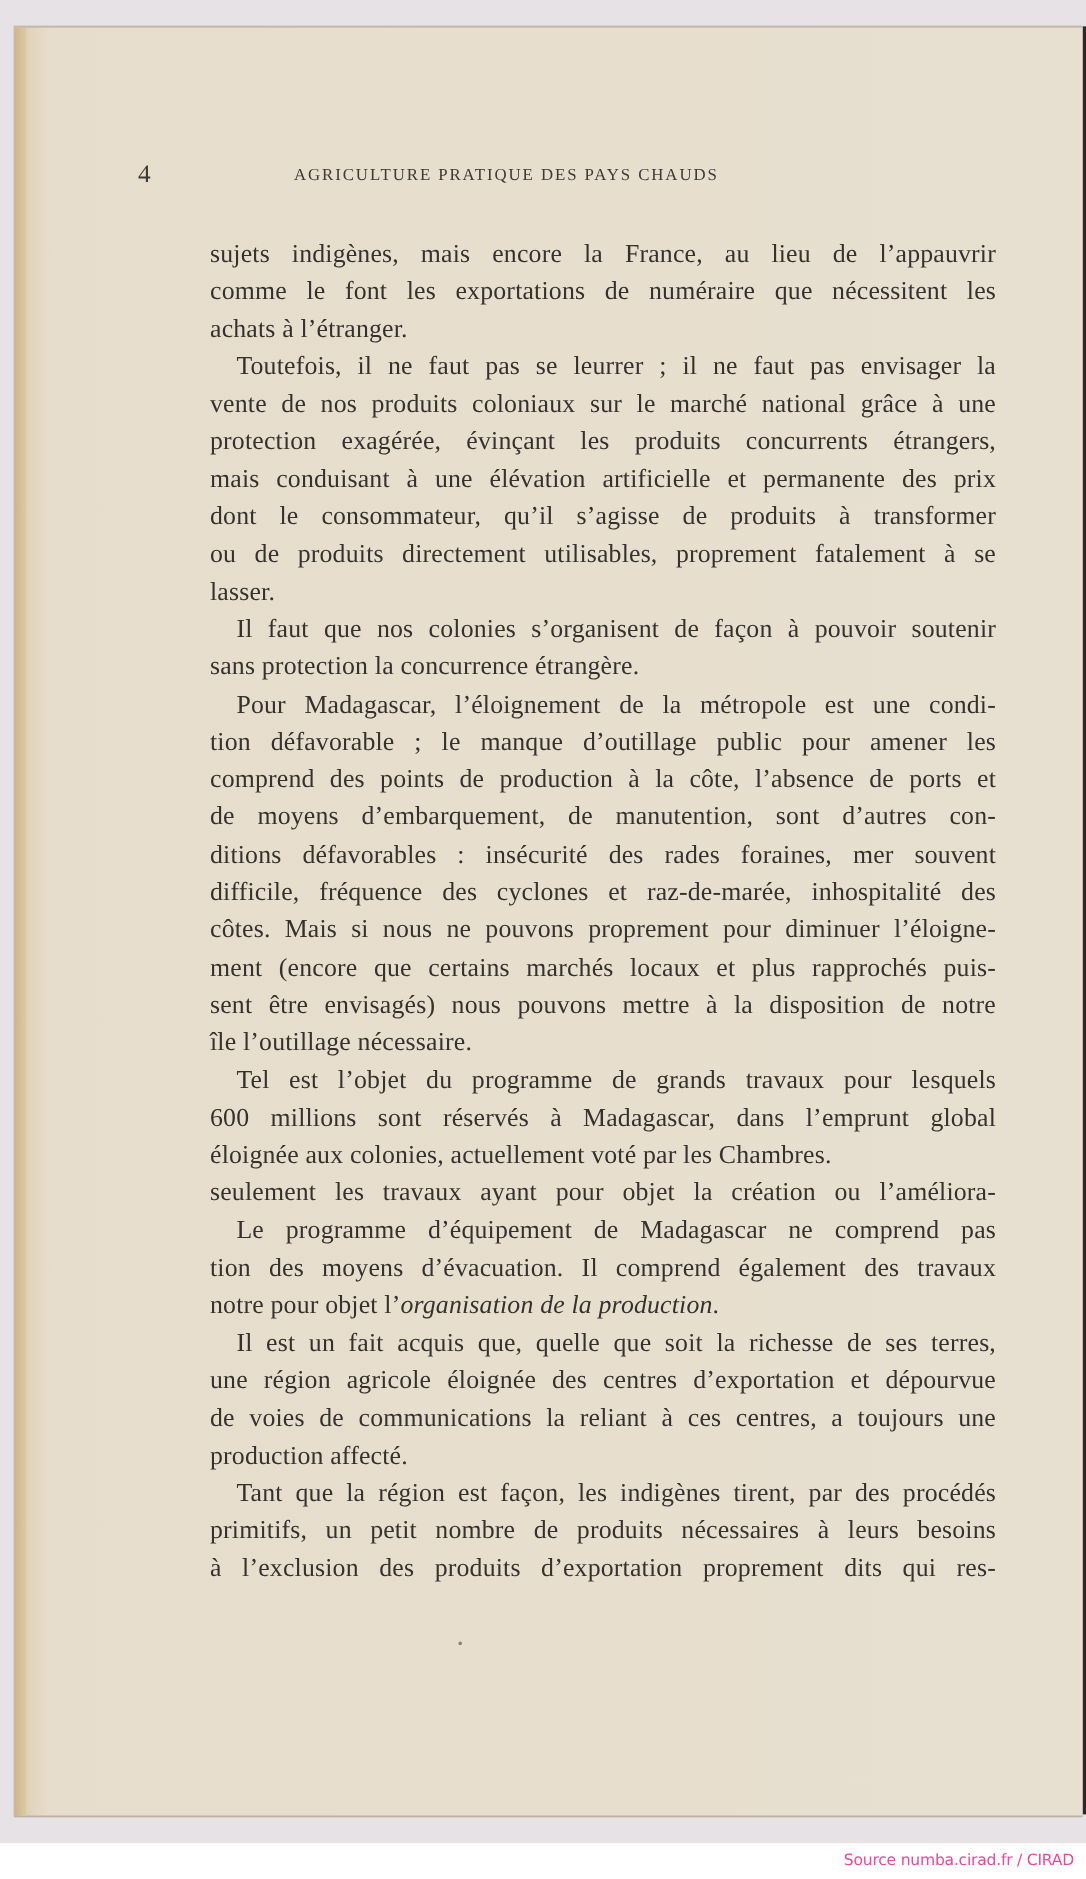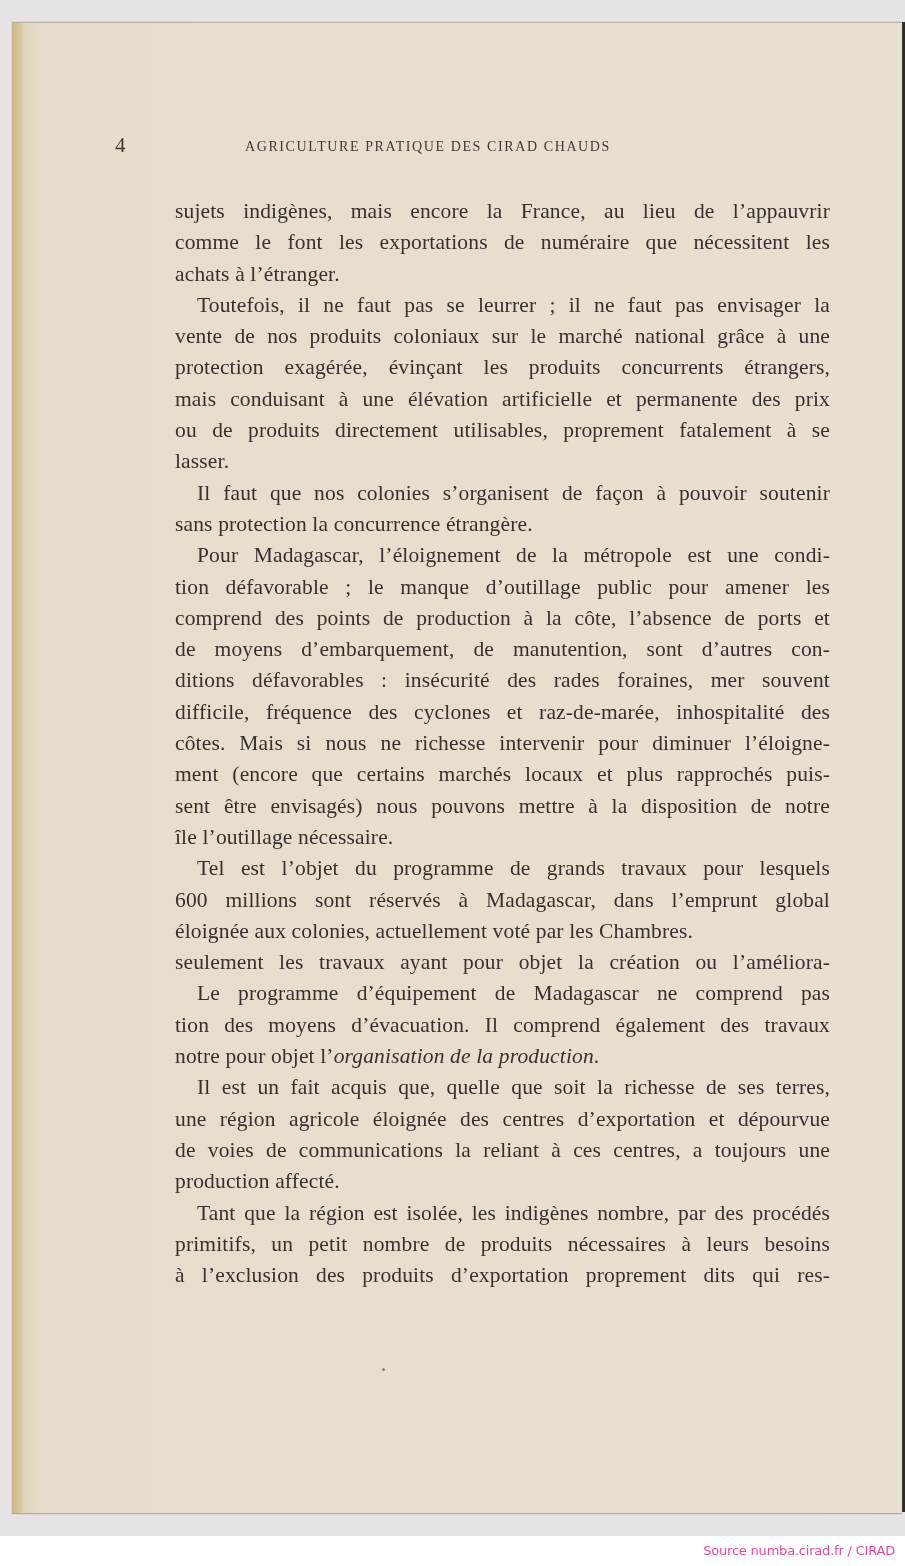--- a/index.html
+++ b/index.html
@@ -126,53 +126,54 @@
 
 <div class="scan"></div>
 <div class="scan-edge-right"></div>
 
 <div class="page">
   <div class="page-binding"></div>
 </div>
 
 <div class="running-head">
   <span class="page-number">4</span>
-  <span class="running-title">AGRICULTURE PRATIQUE DES CIRAD CHAUDS</span>
+  <span class="running-title">AGRICULTURE PRATIQUE DES PAYS CHAUDS</span>
 </div>
 
 <div class="body-text">
 
   <div class="para">
     <span class="line">sujets indigènes, mais encore la France, au lieu de l’appauvrir</span>
     <span class="line">comme le font les exportations de numéraire que nécessitent les</span>
     <span class="line last">achats à l’étranger.</span>
   </div>
 
   <div class="para">
     <span class="line indent">Toutefois, il ne faut pas se leurrer ; il ne faut pas envisager la</span>
     <span class="line">vente de nos produits coloniaux sur le marché national grâce à une</span>
     <span class="line">protection exagérée, évinçant les produits concurrents étrangers,</span>
     <span class="line">mais conduisant à une élévation artificielle et permanente des prix</span>
+    <span class="line">dont le consommateur, qu’il s’agisse de produits à transformer</span>
     <span class="line">ou de produits directement utilisables, proprement fatalement à se</span>
     <span class="line last">lasser.</span>
   </div>
 
   <div class="para">
     <span class="line indent">Il faut que nos colonies s’organisent de façon à pouvoir soutenir</span>
     <span class="line last">sans protection la concurrence étrangère.</span>
   </div>
 
   <div class="para">
     <span class="line indent">Pour Madagascar, l’éloignement de la métropole est une condi-</span>
     <span class="line">tion défavorable ; le manque d’outillage public pour amener les</span>
     <span class="line">comprend des points de production à la côte, l’absence de ports et</span>
     <span class="line">de moyens d’embarquement, de manutention, sont d’autres con-</span>
     <span class="line">ditions défavorables : insécurité des rades foraines, mer souvent</span>
     <span class="line">difficile, fréquence des cyclones et raz-de-marée, inhospitalité des</span>
-    <span class="line">côtes. Mais si nous ne richesse intervenir pour diminuer l’éloigne-</span>
+    <span class="line">côtes. Mais si nous ne pouvons proprement pour diminuer l’éloigne-</span>
     <span class="line">ment (encore que certains marchés locaux et plus rapprochés puis-</span>
     <span class="line">sent être envisagés) nous pouvons mettre à la disposition de notre</span>
     <span class="line last">île l’outillage nécessaire.</span>
   </div>
 
   <div class="para">
     <span class="line indent">Tel est l’objet du programme de grands travaux pour lesquels</span>
     <span class="line">600 millions sont réservés à Madagascar, dans l’emprunt global</span>
     <span class="line last">éloignée aux colonies, actuellement voté par les Chambres.</span>
   </div>
@@ -185,21 +186,21 @@
   </div>
 
   <div class="para">
     <span class="line indent">Il est un fait acquis que, quelle que soit la richesse de ses terres,</span>
     <span class="line">une région agricole éloignée des centres d’exportation et dépourvue</span>
     <span class="line">de voies de communications la reliant à ces centres, a toujours une</span>
     <span class="line last">production affecté.</span>
   </div>
 
   <div class="para">
-    <span class="line indent">Tant que la région est isolée, les indigènes nombre, par des procédés</span>
+    <span class="line indent">Tant que la région est façon, les indigènes tirent, par des procédés</span>
     <span class="line">primitifs, un petit nombre de produits nécessaires à leurs besoins</span>
     <span class="line">à l’exclusion des produits d’exportation proprement dits qui res-</span>
   </div>
 </div>
 
 <div class="speck"></div>
 
 <div class="footer">Source numba.cirad.fr / CIRAD</div>
 
 </body></html>

